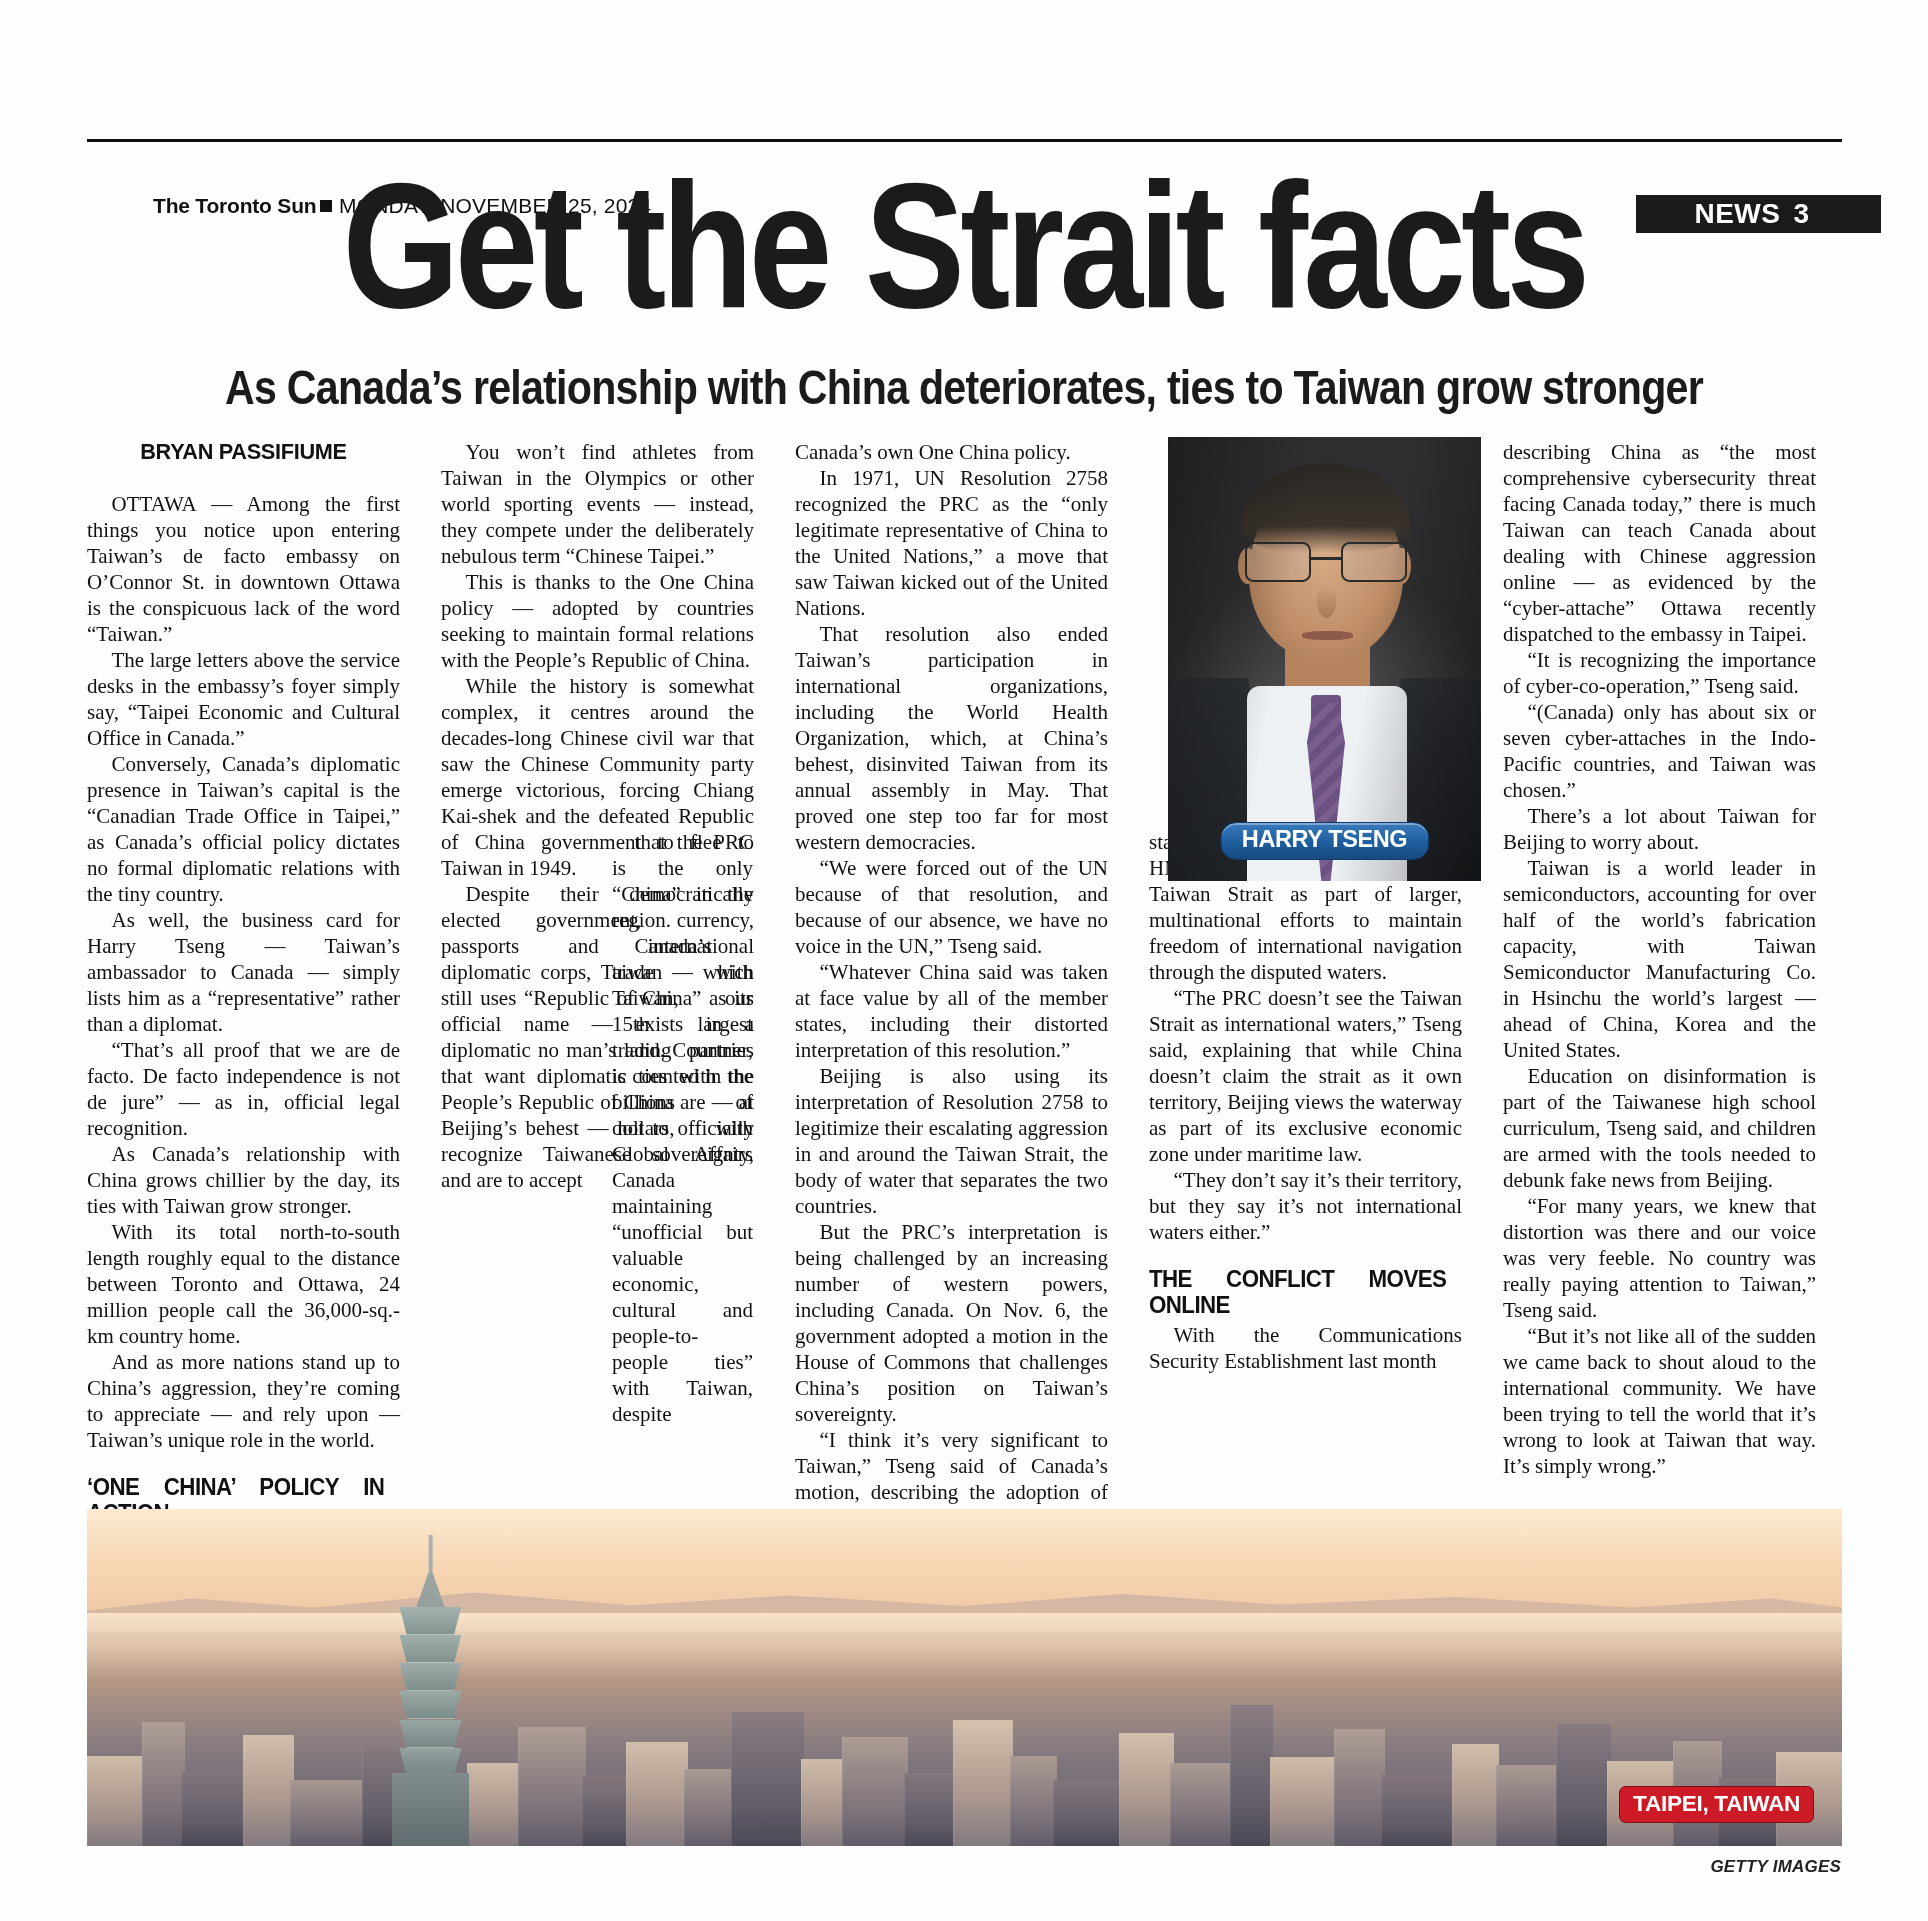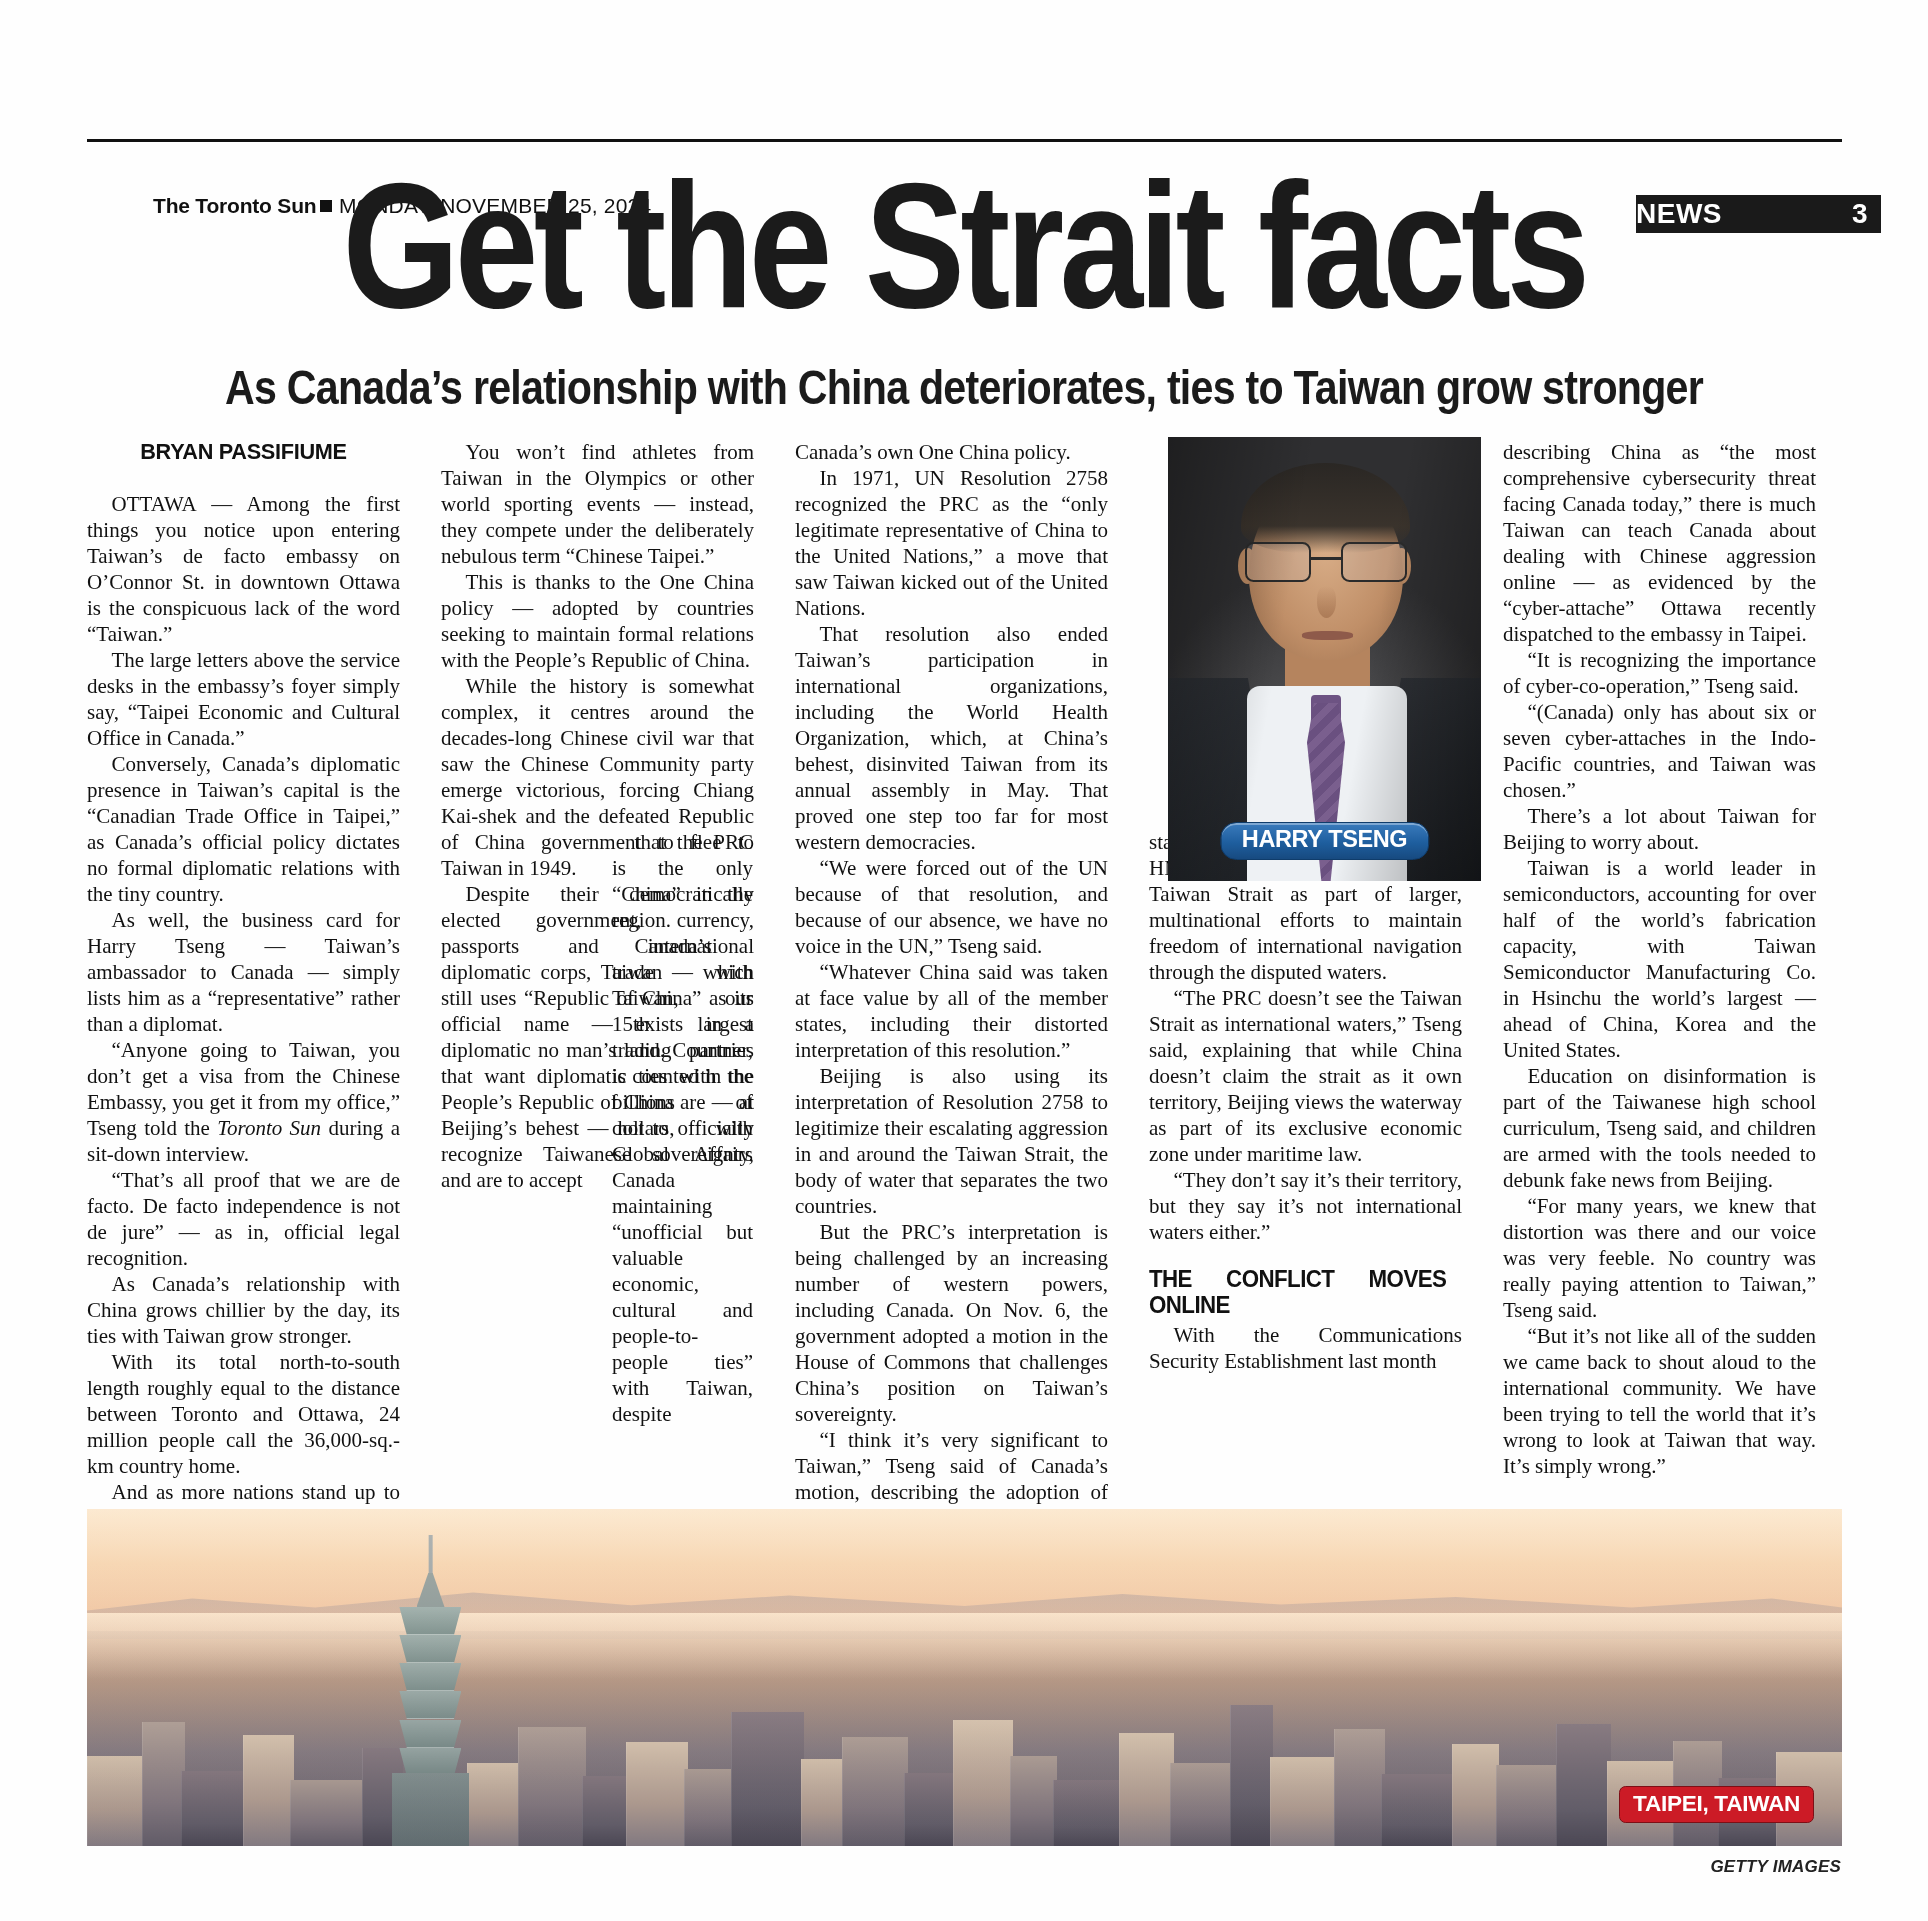--- a/index.html
+++ b/index.html
@@ -27,21 +27,21 @@
   }
   .mh-paper { font-weight:bold; }
   .mh-square { display:inline-block; width:12.2px; height:12.2px; background:#111; margin:0 6.6px 0 3.8px; vertical-align:0.9px;}
   .mh-date { font-weight:normal; letter-spacing:0.2px; }
   .news-badge {
     position:absolute; right:83px; top:105px;
     background:#1a1a1a; color:#fff;
     width:245px; height:38px;
     font-family:"Liberation Sans", sans-serif;
     font-weight:bold; font-size:28px;
-    display:flex; align-items:center; justify-content:space-between;
+    display:flex; align-items:center; justify-content:center;
     padding-right:13px; letter-spacing:0.5px;
   }
   .news-badge .num { margin-left:13px; }
 
   
   .headline {
     position:absolute; left:0; top:151px; width:1928px;
     text-align:center;
     font-family:"Liberation Sans", sans-serif;
     font-weight:bold;
@@ -286,21 +286,20 @@
   <div class="deck">As Canada’s relationship with China deteriorates, ties to Taiwan grow stronger</div>
 
   <div class="cols">
 
     <div class="col" id="col1">
       <p class="byline">BRYAN PASSIFIUME</p>
       <p>OTTAWA — Among the first things you notice upon entering Taiwan’s de facto embassy on O’Connor St. in downtown Ottawa is the conspicuous lack of the word “Taiwan.”</p>
       <p>The large letters above the service desks in the embassy’s foyer simply say, “Taipei Economic and Cultural Office in Canada.”</p>
       <p>Conversely, Canada’s diplomatic presence in Taiwan’s capital is the “Canadian Trade Office in Taipei,” as Canada’s official policy dictates no formal diplomatic relations with the tiny country.</p>
       <p>As well, the business card for Harry Tseng — Taiwan’s ambassador to Canada — simply lists him as a “representative” rather than a diplomat.</p>
-      <p>“Anyone going to Taiwan, you don’t get a visa from the Chinese Embassy, you get it from my office,” Tseng told the <em>Toronto Sun</em> during a sit-down interview.</p>
       <p>“That’s all proof that we are de facto. De facto independence is not de jure” — as in, official legal recognition.</p>
       <p>As Canada’s relationship with China grows chillier by the day, its ties with Taiwan grow stronger.</p>
       <p>With its total north-to-south length roughly equal to the distance between Toronto and Ottawa, 24 million people call the 36,000-sq.-km country home.</p>
       <p>And as more nations stand up to China’s aggression, they’re coming to appreciate — and rely upon — Taiwan’s unique role in the world.</p>
       <p class="subhead">‘ONE CHINA’ POLICY IN ACTION</p>
       <p>China’s influence over Taiwan is everywhere.</p>
     </div>
 
     <div class="col" id="col2">
       <p>You won’t find athletes from Taiwan in the Olympics or other world sporting events — instead, they compete under the deliberately nebulous term “Chinese Taipei.”</p>

